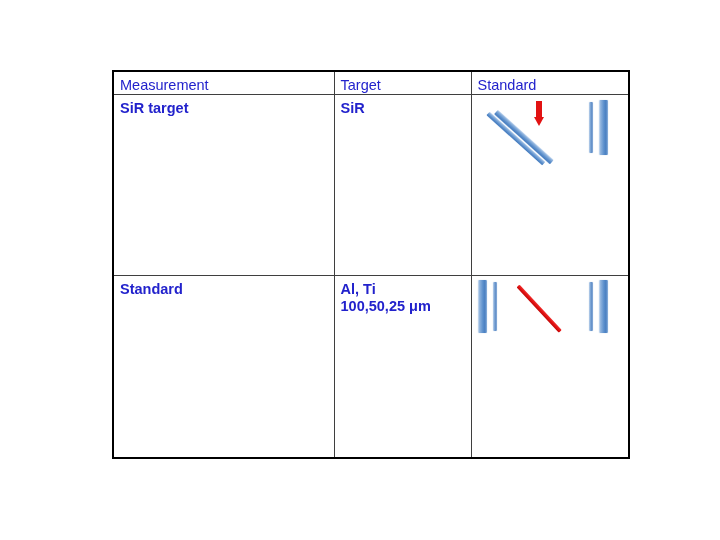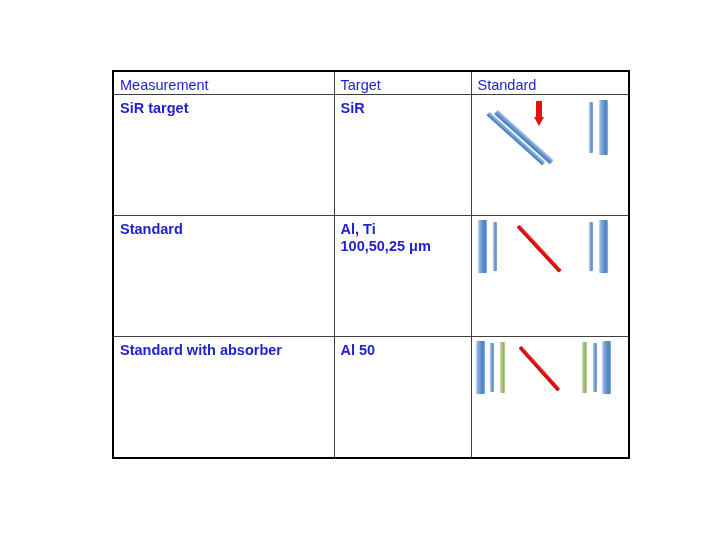--- a/index.html
+++ b/index.html
@@ -193,37 +193,18 @@
           <div class="geo">
             <div class="bar" style="left:6px; top:4px; width:9px; height:53px;"></div>
             <div class="bar thin" style="left:21px; top:6px; width:4px; height:49px;"></div>
             <div class="diag-line red" style="left:46px; top:8px; width:62px; height:4px; transform:rotate(47deg);"></div>
             <div class="bar thin" style="left:117px; top:6px; width:4px; height:49px;"></div>
             <div class="bar" style="left:127px; top:4px; width:9px; height:53px;"></div>
           </div>
         </td>
       </tr>
 
-      <tr class="row-body">
-        <td>
-          <span class="cell-text">Standard with absorber</span>
-        </td>
-        <td>
-          <span class="cell-text">Al 50</span>
-        </td>
-        <td class="geo-cell">
-          <div class="geo">
-            <div class="bar" style="left:4px; top:4px; width:9px; height:53px;"></div>
-            <div class="bar thin" style="left:18px; top:6px; width:4px; height:49px;"></div>
-            <div class="bar green" style="left:28px; top:5px; width:5px; height:51px;"></div>
-            <div class="diag-line red" style="left:48px; top:8px; width:58px; height:4px; transform:rotate(48deg);"></div>
-            <div class="bar green" style="left:110px; top:5px; width:5px; height:51px;"></div>
-            <div class="bar thin" style="left:121px; top:6px; width:4px; height:49px;"></div>
-            <div class="bar" style="left:130px; top:4px; width:9px; height:53px;"></div>
-          </div>
-        </td>
-      </tr>
 
 
     </tbody>
   </table>
 
 </div>
 
 </body></html>

